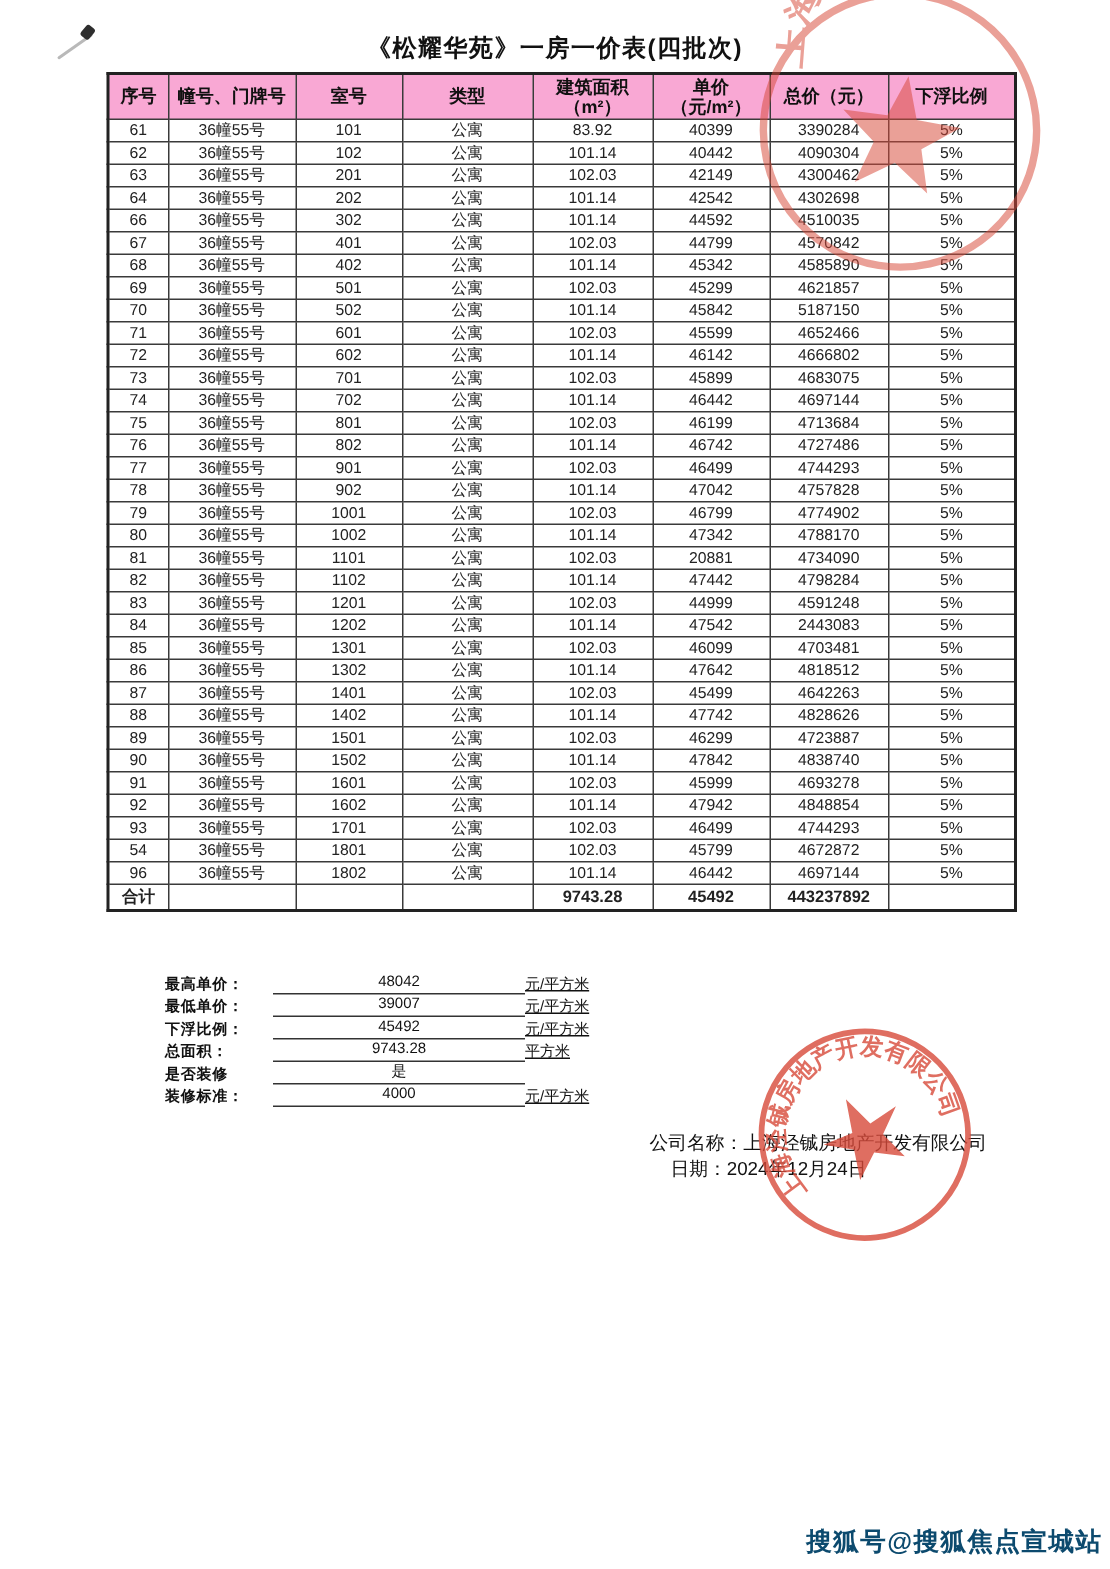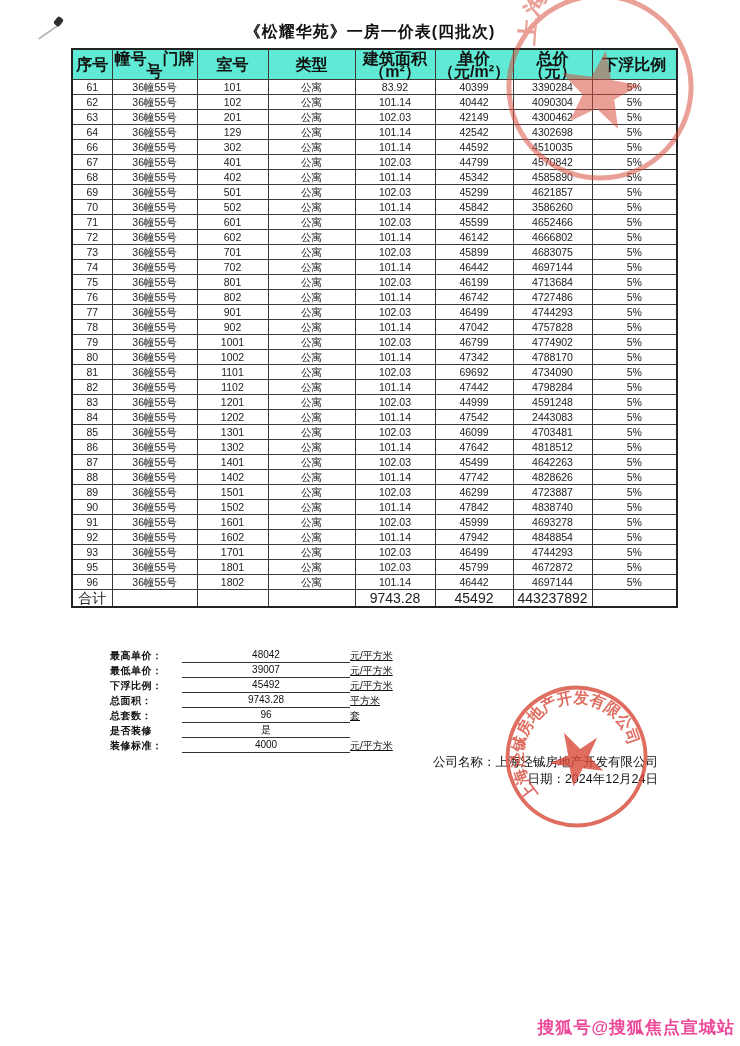--- a/index.html
+++ b/index.html
@@ -13,49 +13,49 @@
     position:absolute;top:22px;left:0;width:740px;margin:0;
     text-align:center;font-size:16px;font-weight:bold;color:#111;
     letter-spacing:1px;
   }
   
   .tablewrap{position:absolute;left:71px;top:48px;width:609px;}
   table{border-collapse:collapse;table-layout:fixed;width:607px;}
   table,th,td{border:1px solid #3a3a3a;}
   table{border:2px solid #222;}
   th{
-    font-size:16px;font-weight:bold;color:#111;text-align:center;
-    padding:1px 0;height:27px;line-height:13px;background:#5eead4;
+    font-size:12px;font-weight:bold;color:#111;text-align:center;
+    padding:1px 0;height:27px;line-height:13px;background:#f9a8d4;
   }
   td{
     font-size:10.5px;text-align:center;color:#222;
     padding:0;height:14px;line-height:14px;background:#fff;
     overflow:hidden;white-space:nowrap;
   }
-  tr.total-row td{height:16px;line-height:16px;font-size:14px;}
+  tr.total-row td{height:16px;line-height:16px;font-size:11px;font-weight:bold;}
   
   .summary{position:absolute;left:110px;top:648px;}
   .sline{display:flex;align-items:flex-end;height:15px;font-size:10px;color:#111;}
   .slabel{width:72px;font-weight:bold;letter-spacing:0.5px;}
   .svalue{
     display:inline-block;width:168px;text-align:center;
     border-bottom:1px solid #333;line-height:14px;
   }
   .sunit{margin-left:0;text-decoration:underline;}
   
-  .company{position:absolute;left:433px;top:754px;font-size:12.5px;color:#111;line-height:17px;text-align:right;}
+  .company{position:absolute;left:433px;top:754px;font-size:12.5px;color:#111;line-height:17px;}
   .company .line2{padding-left:14px;}
   
   .seal{position:absolute;pointer-events:none;}
   .seal-top{left:501px;top:-12px;width:198px;height:198px;opacity:0.52;transform:rotate(9deg);}
   .seal-bottom{left:500px;top:680px;width:153px;height:153px;opacity:0.8;transform:rotate(-28deg);}
   
   .watermark{
     position:absolute;right:5px;bottom:7px;
-    font-size:17px;font-weight:bold;color:#ec4899;letter-spacing:1px;
+    font-size:17px;font-weight:bold;color:#0c4a6e;letter-spacing:1px;
     text-shadow:1px 1px 0 #fff,-1px -1px 0 #fff,1px -1px 0 #fff,-1px 1px 0 #fff,2px 2px 1px #fff;
   }
   
   .scratch{position:absolute;left:36px;top:30px;width:28px;height:2px;background:#b9b9b9;transform:rotate(-35deg);border-radius:2px;}
   .scratch-dot{position:absolute;left:55px;top:17px;width:7px;height:9px;background:#2e2e2e;border-radius:2px;transform:rotate(40deg);}
 </style>
 </head>
 <body>
 
 <div class="page">
@@ -116,21 +116,21 @@
             <td>201</td>
             <td>公寓</td>
             <td>102.03</td>
             <td>42149</td>
             <td>4300462</td>
             <td>5%</td>
           </tr>
           <tr>
             <td>64</td>
             <td>36幢55号</td>
-            <td>129</td>
+            <td>202</td>
             <td>公寓</td>
             <td>101.14</td>
             <td>42542</td>
             <td>4302698</td>
             <td>5%</td>
           </tr>
           <tr>
             <td>66</td>
             <td>36幢55号</td>
             <td>302</td>
@@ -170,21 +170,21 @@
             <td>4621857</td>
             <td>5%</td>
           </tr>
           <tr>
             <td>70</td>
             <td>36幢55号</td>
             <td>502</td>
             <td>公寓</td>
             <td>101.14</td>
             <td>45842</td>
-            <td>3586260</td>
+            <td>5187150</td>
             <td>5%</td>
           </tr>
           <tr>
             <td>71</td>
             <td>36幢55号</td>
             <td>601</td>
             <td>公寓</td>
             <td>102.03</td>
             <td>45599</td>
             <td>4652466</td>
@@ -279,21 +279,21 @@
             <td>47342</td>
             <td>4788170</td>
             <td>5%</td>
           </tr>
           <tr>
             <td>81</td>
             <td>36幢55号</td>
             <td>1101</td>
             <td>公寓</td>
             <td>102.03</td>
-            <td>69692</td>
+            <td>20881</td>
             <td>4734090</td>
             <td>5%</td>
           </tr>
           <tr>
             <td>82</td>
             <td>36幢55号</td>
             <td>1102</td>
             <td>公寓</td>
             <td>101.14</td>
             <td>47442</td>
@@ -404,21 +404,21 @@
             <td>93</td>
             <td>36幢55号</td>
             <td>1701</td>
             <td>公寓</td>
             <td>102.03</td>
             <td>46499</td>
             <td>4744293</td>
             <td>5%</td>
           </tr>
           <tr>
-            <td>95</td>
+            <td>54</td>
             <td>36幢55号</td>
             <td>1801</td>
             <td>公寓</td>
             <td>102.03</td>
             <td>45799</td>
             <td>4672872</td>
             <td>5%</td>
           </tr>
           <tr>
             <td>96</td>
@@ -459,25 +459,20 @@
       <span class="slabel">下浮比例：</span>
       <span class="svalue">45492</span>
       <span class="sunit">元/平方米</span>
     </div>
     <div class="sline">
       <span class="slabel">总面积：</span>
       <span class="svalue">9743.28</span>
       <span class="sunit">平方米</span>
     </div>
     <div class="sline">
-      <span class="slabel">总套数：</span>
-      <span class="svalue">96</span>
-      <span class="sunit">套</span>
-    </div>
-    <div class="sline">
       <span class="slabel">是否装修</span>
       <span class="svalue">是</span>
       <span class="sunit"></span>
     </div>
     <div class="sline">
       <span class="slabel">装修标准：</span>
       <span class="svalue">4000</span>
       <span class="sunit">元/平方米</span>
     </div>
   </div>

